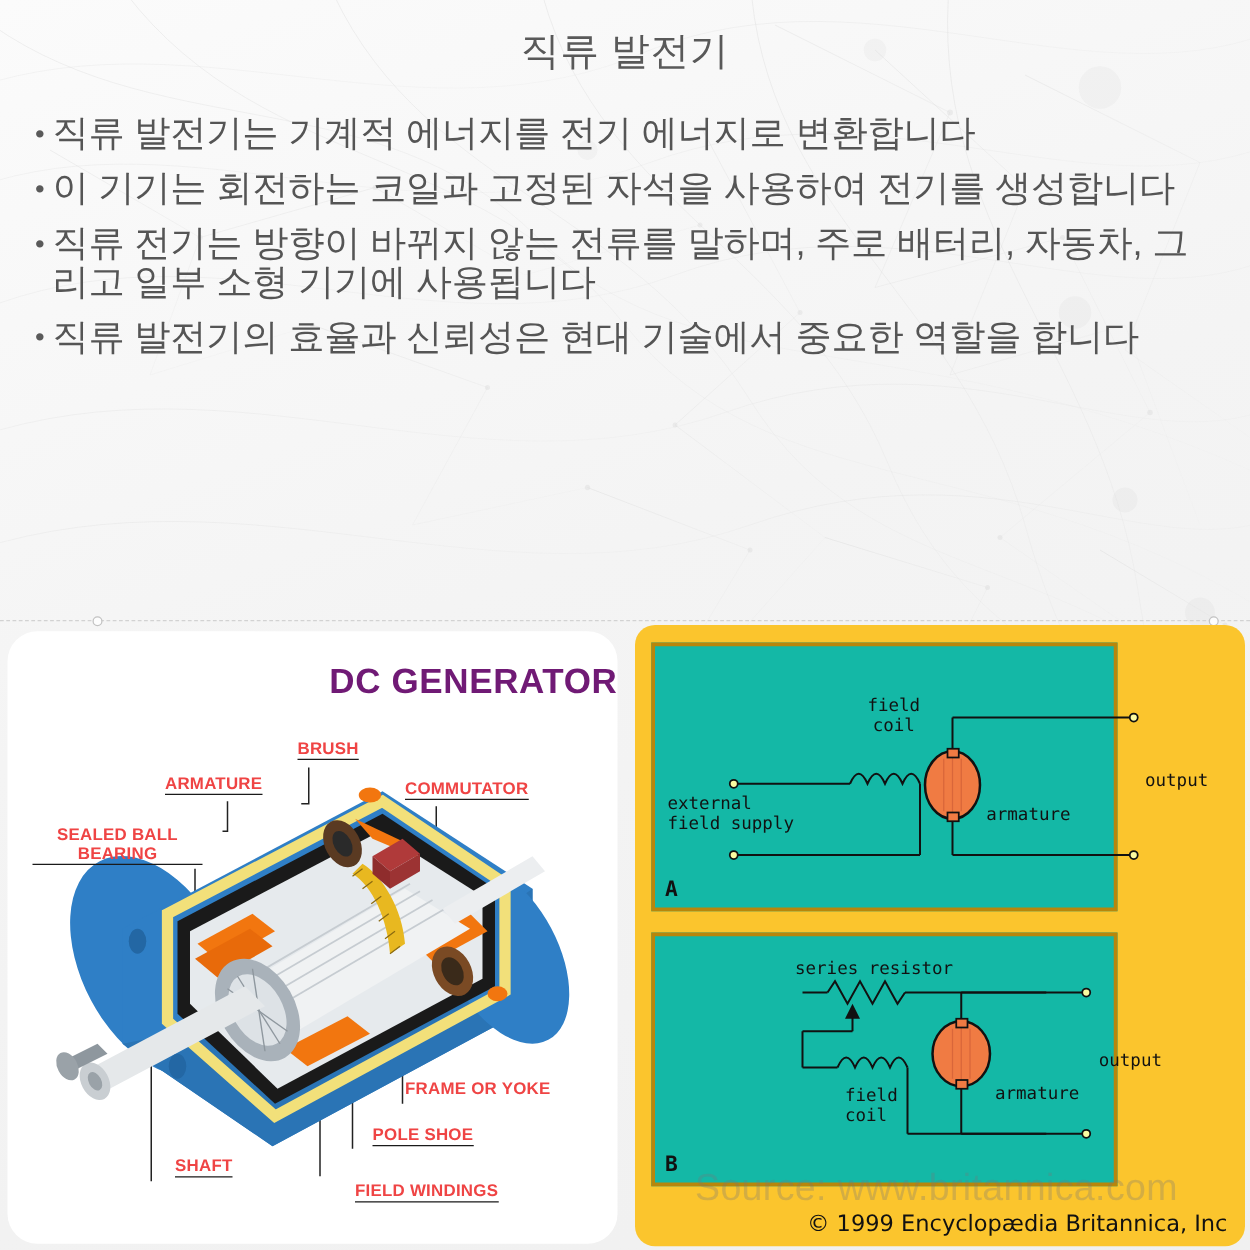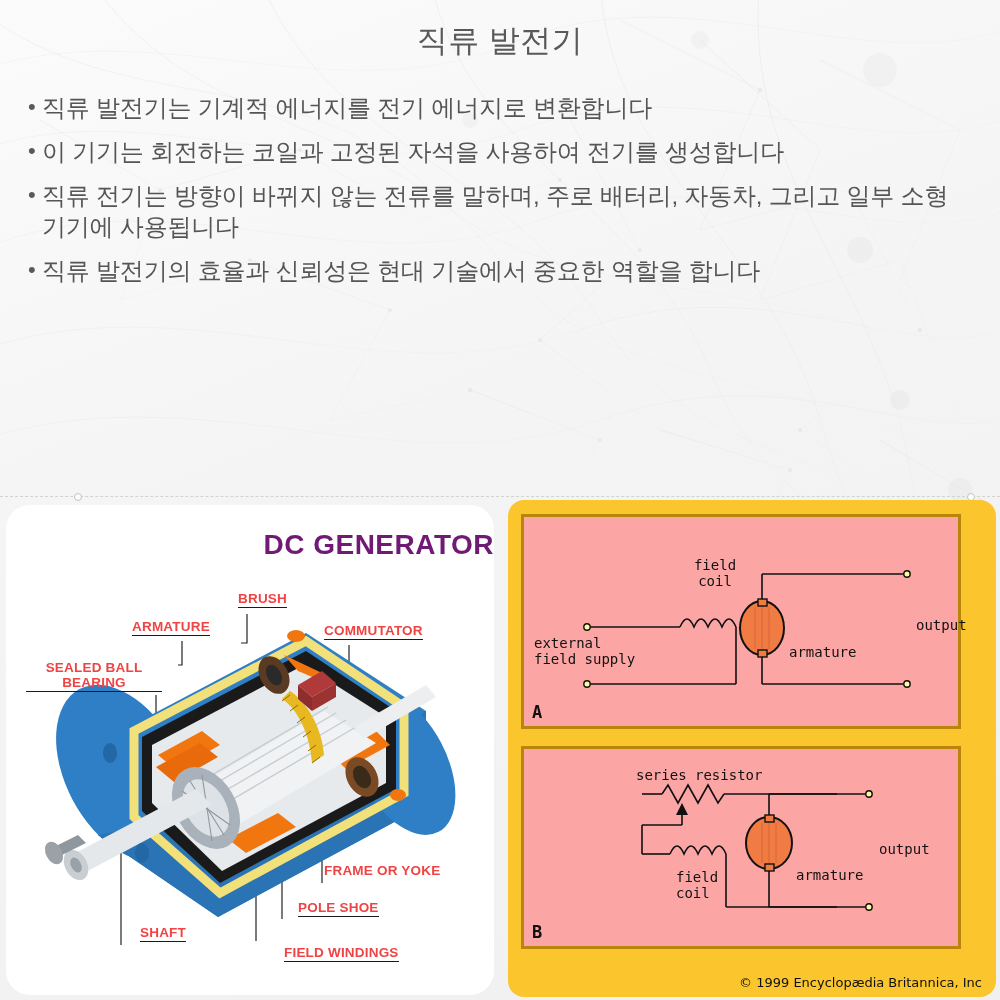--- a/index.html
+++ b/index.html
@@ -67,21 +67,21 @@
     flex: 0 0 auto;
     width: 14px;
     font-size: 22px;
     line-height: 30px;
     color: #5a5a5a;
     text-align: left;
   }
 
   .bullet-text {
     flex: 1 1 auto;
-    font-size: 24px;
+    font-size: 29px;
     line-height: 31px;
     color: #555555;
     letter-spacing: -0.2px;
   }
 
   
   #guide-line {
     position: absolute;
     top: 496px;
     left: 0;
@@ -149,22 +149,22 @@
     width: 488px;
     height: 497px;
     background: #fbc52d;
     border-radius: 16px;
     overflow: hidden;
   }
 
   .circuit-panel {
     position: absolute;
     left: 13px;
-    width: 440px;
-    background: #fca5a5;
+    width: 373px;
+    background: #14b8a6;
     border: 3px solid #b8860b;
   }
   #circuit-panel-a { top: 14px;  height: 215px; }
   #circuit-panel-b { top: 246px; height: 203px; }
 
   .panel-letter {
     position: absolute;
     left: 8px;
     bottom: 4px;
     font-family: "DejaVu Sans Mono", monospace;
@@ -180,21 +180,21 @@
     color: #111;
     white-space: pre;
     line-height: 16px;
   }
 
   #britannica-copyright {
     position: absolute;
     right: 14px;
     bottom: 7px;
     font-family: "DejaVu Sans", sans-serif;
-    font-size: 13px;
+    font-size: 18px;
     color: #111;
     white-space: nowrap;
   }
 
   
   .watermark {
     position: absolute;
     font-size: 30px;
     color: rgba(130,130,130,0.34);
     white-space: nowrap;
@@ -510,14 +510,15 @@
 coil</div>
       <div class="ckt-text" style="left:272px; top:118px;">armature</div>
       <div class="ckt-text" style="left:355px; top:92px;">output</div>
 
       <div class="panel-letter">B</div>
     </div>
 
     <div id="britannica-copyright">© 1999 Encyclopædia Britannica, Inc</div>
   </div>
 
+  <div class="watermark" id="watermark-right">Source: www.britannica.com</div>
 
 </div>
 
 </body></html>

